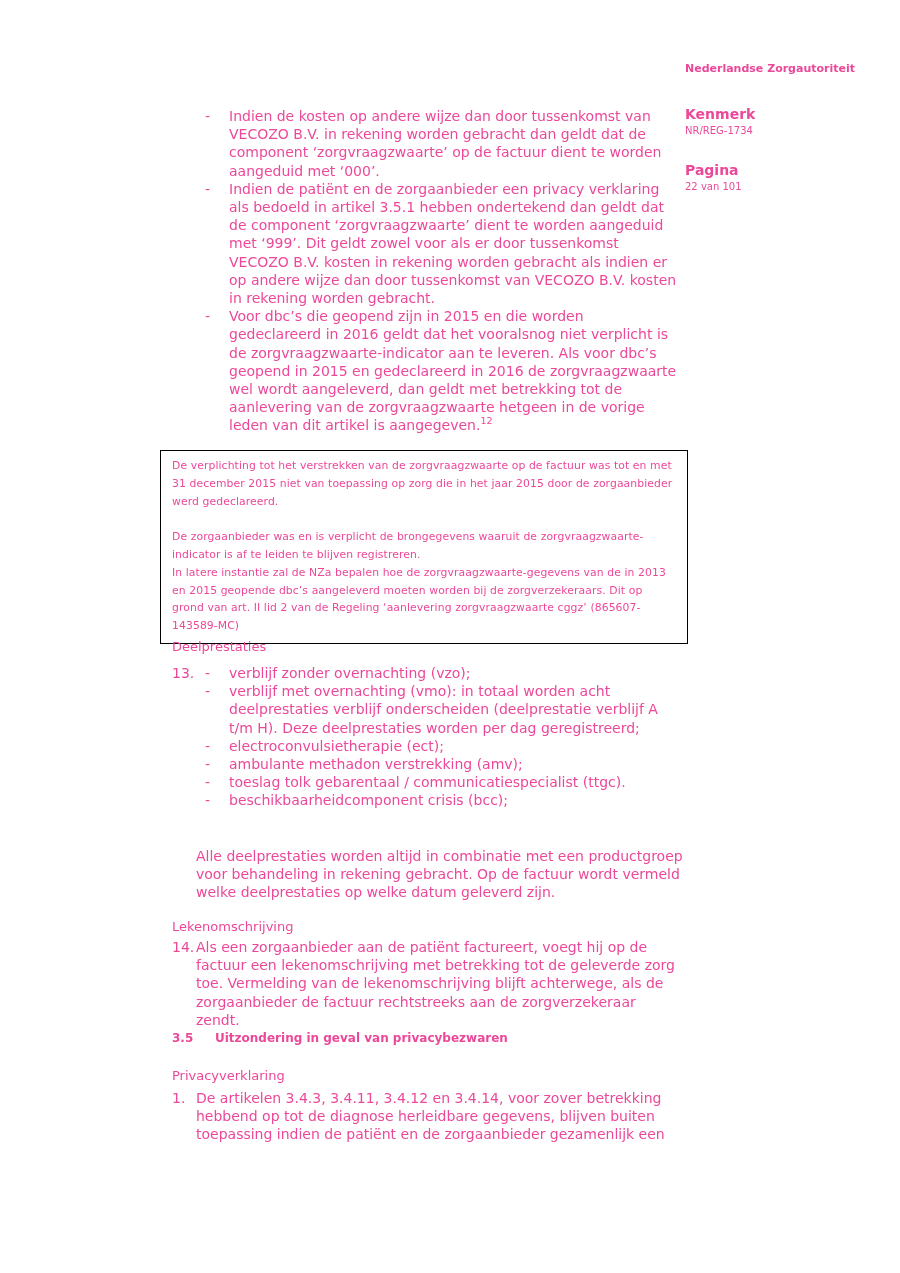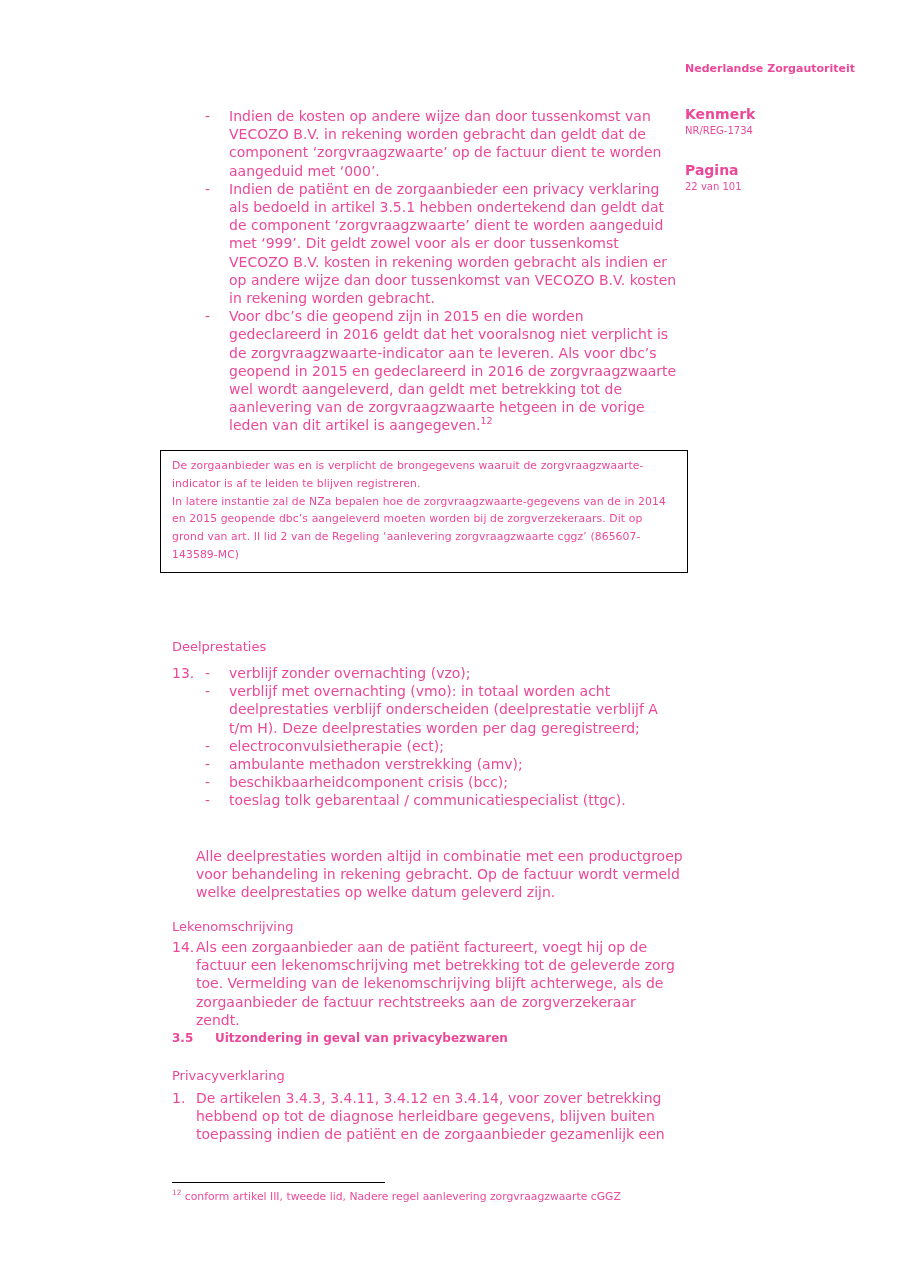--- a/index.html
+++ b/index.html
@@ -136,22 +136,23 @@
       </div>
       <div class="bullet">
         <span>Indien de patiënt en de zorgaanbieder een privacy verklaring als bedoeld in artikel 3.5.1 hebben ondertekend dan geldt dat de component ‘zorgvraagzwaarte’ dient te worden aangeduid met ‘999’. Dit geldt zowel voor als er door tussenkomst VECOZO B.V. kosten in rekening worden gebracht als indien er op andere wijze dan door tussenkomst van VECOZO B.V. kosten in rekening worden gebracht.</span>
       </div>
       <div class="bullet">
         <span>Voor dbc’s die geopend zijn in 2015 en die worden gedeclareerd in 2016 geldt dat het vooralsnog niet verplicht is de zorgvraagzwaarte-indicator aan te leveren. Als voor dbc’s geopend in 2015 en gedeclareerd in 2016 de zorgvraagzwaarte wel wordt aangeleverd, dan geldt met betrekking tot de aanlevering van de zorgvraagzwaarte hetgeen in de vorige leden van dit artikel is aangegeven.</span><sup>12</sup>
       </div>
     </div>
 
     <div class="note-box">
+      <p class="gap-after">De verplichting tot het verstrekken van de zorgvraagzwaarte op de factuur was tot en met 31 december 2015 niet van toepassing op zorg die in het jaar 2015 door de zorgaanbieder werd gedeclareerd.</p>
       <p>De zorgaanbieder was en is verplicht de brongegevens waaruit de zorgvraagzwaarte-indicator is af te leiden te blijven registreren.</p>
-      <p>In latere instantie zal de NZa bepalen hoe de zorgvraagzwaarte-gegevens van de in 2014 en 2015 geopende dbc’s aangeleverd moeten worden bij de zorgverzekeraars. Dit op grond van art. II lid 2 van de Regeling ‘aanlevering zorgvraagzwaarte cggz’ (865607-143589-MC)</p>
+      <p>In latere instantie zal de NZa bepalen hoe de zorgvraagzwaarte-gegevens van de in 2013 en 2015 geopende dbc’s aangeleverd moeten worden bij de zorgverzekeraars. Dit op grond van art. II lid 2 van de Regeling ‘aanlevering zorgvraagzwaarte cggz’ (865607-143589-MC)</p>
     </div>
 
     <div class="block ital-h" style="top:531px;">Deelprestaties</div>
 
     <div class="block" style="top:557px;">
       <div class="num-item">
         <span class="num">13.</span>
       </div>
       <div class="bullet">
         <span>verblijf zonder overnachting (vzo);</span>
@@ -159,24 +160,24 @@
       <div class="bullet">
         <span>verblijf met overnachting (vmo): in totaal worden acht deelprestaties verblijf onderscheiden (deelprestatie verblijf A t/m H). Deze deelprestaties worden per dag geregistreerd;</span>
       </div>
       <div class="bullet">
         <span>electroconvulsietherapie (ect);</span>
       </div>
       <div class="bullet">
         <span>ambulante methadon verstrekking (amv);</span>
       </div>
       <div class="bullet">
+        <span>toeslag tolk gebarentaal / communicatiespecialist (ttgc).</span>
+      </div>
+      <div class="bullet">
         <span>beschikbaarheidcomponent crisis (bcc);</span>
-      </div>
-      <div class="bullet">
-        <span>toeslag tolk gebarentaal / communicatiespecialist (ttgc).</span>
       </div>
     </div>
 
     <div class="block indent-para" style="top:740px;">Alle deelprestaties worden altijd in combinatie met een productgroep voor behandeling in rekening gebracht. Op de factuur wordt vermeld welke deelprestaties op welke datum geleverd zijn.</div>
 
     <div class="block ital-h" style="top:811px;">Lekenomschrijving</div>
 
     <div class="block" style="top:831px;">
       <div class="num-item">
         <span class="num">14.</span>
@@ -193,18 +194,14 @@
 
     <div class="block" style="top:982px;">
       <div class="num-item">
         <span class="num">1.</span>
         <span>De artikelen 3.4.3, 3.4.11, 3.4.12 en 3.4.14, voor zover betrekking hebbend op tot de diagnose herleidbare gegevens, blijven buiten toepassing indien de patiënt en de zorgaanbieder gezamenlijk een</span>
       </div>
     </div>
 
   </div>
 
-  <div class="footnote">
-    <div class="footnote-rule"></div>
-    <div><sup>12</sup><span> conform artikel III, tweede lid, Nadere regel aanlevering zorgvraagzwaarte cGGZ</span></div>
-  </div>
 
 </div>
 
 </body></html>

